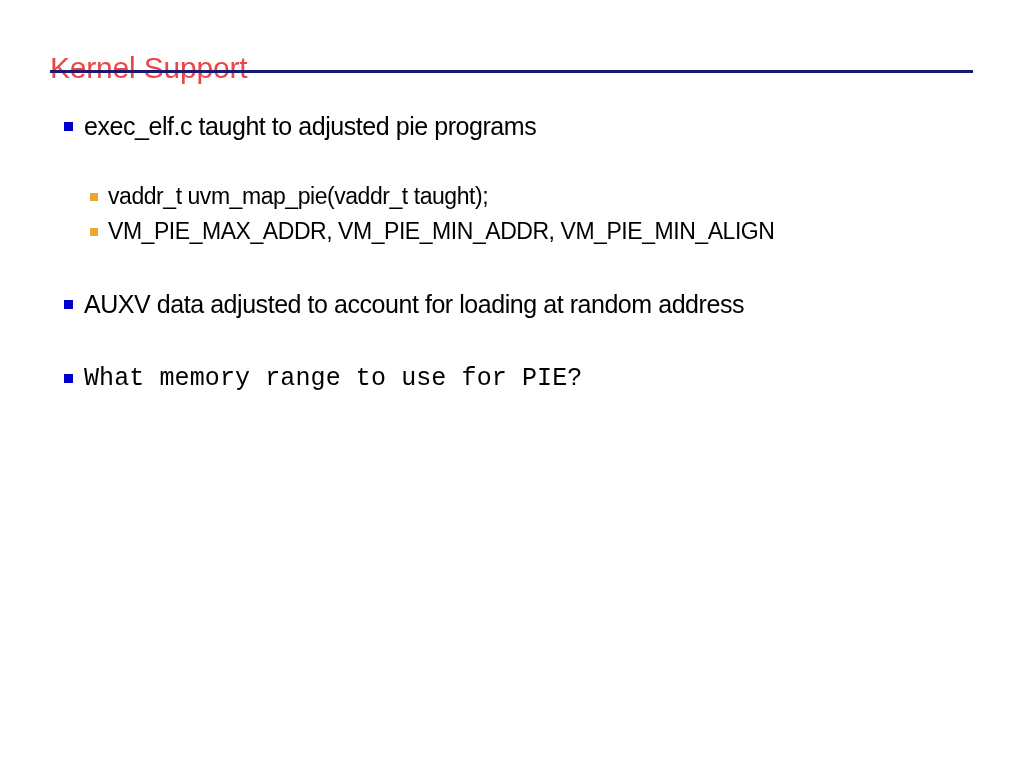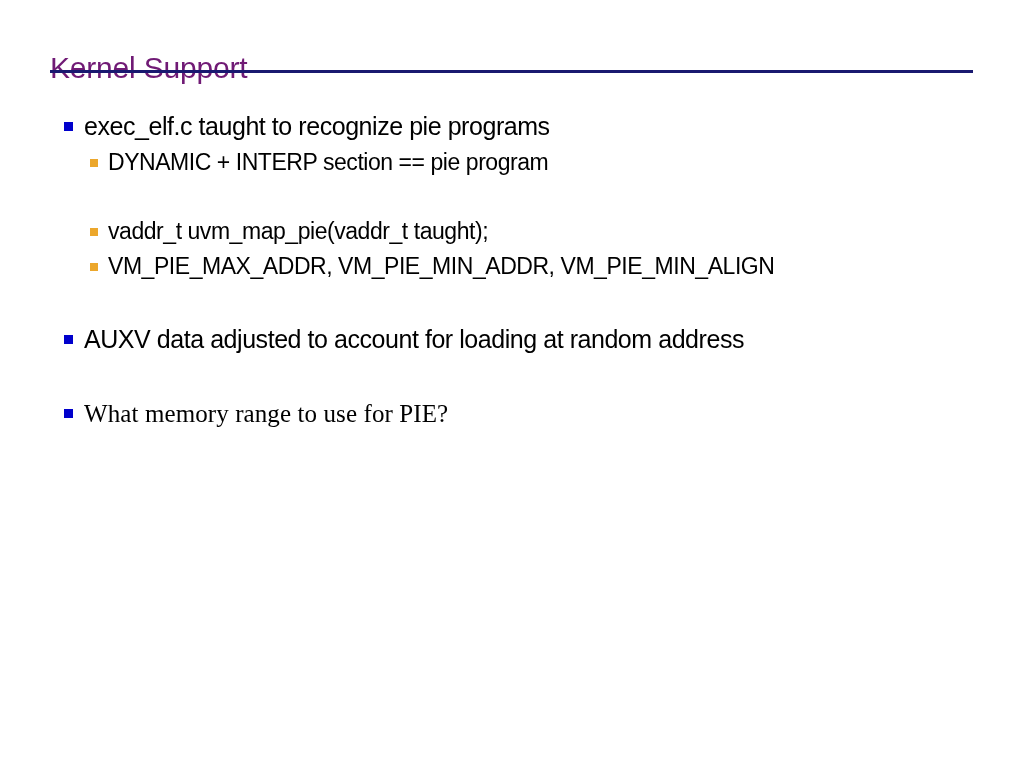--- a/index.html
+++ b/index.html
@@ -24,21 +24,21 @@
   }
 
   
   .slide-title {
     position: absolute;
     left: 50px;
     top: 30px;
     font-size: 30px;
     font-weight: normal;
     letter-spacing: -0.2px;
-    color: #701a75;
+    color: #ef4444;
     line-height: 36px;
     white-space: nowrap;
   }
   .title-rule {
     position: absolute;
     left: 50px;
     top: 70px;
     width: 923px;
     height: 3px;
     background: #191970;
@@ -87,21 +87,21 @@
     top: 14px;
     width: 8px;
     height: 8px;
     background: #ECA72C;
   }
   .spacer-md { height: 34px; }
   .spacer-lg { height: 37px; }
 
   
   .wide-face {
-    font-family: Liberation Serif, serif;
+    font-family: Liberation Mono, monospace;
     letter-spacing: 0.1px;
   }
   .narrow-face {
     font-family: "Liberation Sans", sans-serif;
     letter-spacing: -0.45px;
   }
   .text { display: inline; }
 </style>
 </head>
 <body>
@@ -109,25 +109,21 @@
 <div class="slide" style="background: rgb(255, 255, 255);">
 
   <h1 class="slide-title">Kernel Support</h1>
 
   <div class="title-rule" style="background: rgb(25, 25, 112);"></div>
 
   <div class="body">
 
     <div class="bullet lvl1 narrow-face">
       <span class="marker" style="background: rgb(0, 0, 204);"></span>
-      <span class="text">exec_elf.c taught to recognize pie programs</span>
-    </div>
-    <div class="bullet lvl2 narrow-face">
-      <span class="marker" style="background: rgb(236, 167, 44);"></span>
-      <span class="text">DYNAMIC + INTERP section == pie program</span>
+      <span class="text">exec_elf.c taught to adjusted pie programs</span>
     </div>
 
     <div class="spacer-md"></div>
 
     <div class="bullet lvl2 narrow-face">
       <span class="marker" style="background: rgb(236, 167, 44);"></span>
       <span class="text">vaddr_t uvm_map_pie(vaddr_t taught);</span>
     </div>
     <div class="bullet lvl2 narrow-face">
       <span class="marker" style="background: rgb(236, 167, 44);"></span>

